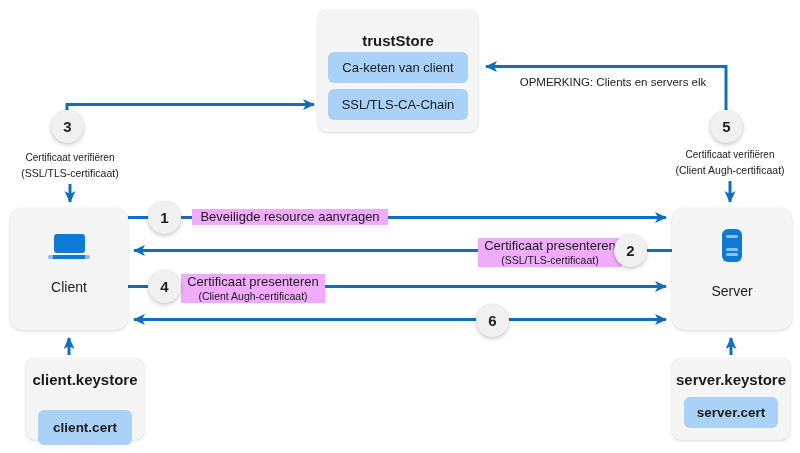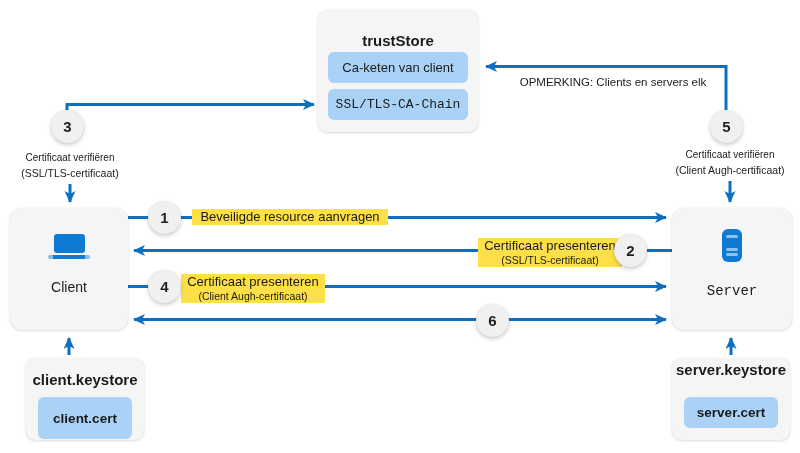--- a/index.html
+++ b/index.html
@@ -20,21 +20,21 @@
   .chip.bold{font-weight:bold;font-size:13.5px;}
   .step{
     position:absolute;width:33px;height:33px;border-radius:50%;background:#f0f0f0;
     box-shadow:0 2px 4px rgba(0,0,0,.20), 0 0 1px rgba(0,0,0,.12);
     display:flex;align-items:center;justify-content:center;
     font-size:15px;font-weight:600;color:#1f1f1f;
   }
   .vlabel{position:absolute;text-align:center;}
   .vlabel .t{font-size:10px;line-height:16px;}
   .vlabel .s{font-size:10.5px;line-height:13px;margin-top:1px;}
-  .msg{position:absolute;background:#fde047;text-align:center;}
+  .msg{position:absolute;background:#f0abfc;text-align:center;}
   .msg .t{font-size:13px;line-height:16px;}
   .msg .s{font-size:10.5px;line-height:13px;}
   .note{
     position:absolute;left:514px;top:55px;width:198px;background:#ffffff;
     text-align:center;font-size:11.5px;line-height:14.5px;margin-top:20px;
   }
   .actor-label{position:absolute;left:0;right:0;text-align:center;font-size:14px;}
   
   .laptop{position:absolute;width:42px;display:flex;flex-direction:column;align-items:center;}
   .laptop .screen{width:31px;height:19px;background:#0f7ad4;border-radius:3px;}
@@ -71,21 +71,21 @@
       <path d="M145,319.5 L666,319.5" marker-end="url(#ah)"></path>
       <path d="M160,319.5 L134,319.5" marker-end="url(#ah)"></path>
       <path d="M69,355 L69,338" marker-end="url(#ah)"></path>
       <path d="M731,355 L731,338" marker-end="url(#ah)"></path>
     </g>
   </svg>
 
   <div class="card" style="left:318px;top:10px;width:160px;height:122px;border-radius:9px;">
     <div class="card-title" style="top:22px;">trustStore</div>
     <div class="chip" style="left:10px;top:42px;width:140px;height:31px;">Ca-keten van client</div>
-    <div class="chip" style="left:10px;top:79px;width:140px;height:31px;font-family:Liberation Mono, monospace;">SSL/TLS-CA-Chain</div>
+    <div class="chip" style="left:10px;top:79px;width:140px;height:31px;">SSL/TLS-CA-Chain</div>
   </div>
 
   <div class="note">
     <div>OPMERKING: Clients en servers elk</div>
   </div>
 
   <div class="vlabel" style="left:3px;top:150px;width:134px;">
     <div class="t">Certificaat verifiëren</div>
     <div class="s">(SSL/TLS-certificaat)</div>
   </div>
@@ -114,32 +114,32 @@
   <div class="step" style="left:476px;top:304px;">6</div>
 
   <div class="card" style="left:10px;top:208px;width:118px;height:122px;border-radius:12px;">
     <div class="laptop" style="left:38px;top:26px;">
       <div class="screen"></div>
         <div class="base"></div>
     </div>
     <div class="actor-label" style="top:71px;text-align:center;">Client</div>
   </div>
 
-  <div class="card" style="left:672px;top:208px;width:120px;height:122px;border-radius:12px;font-family:Liberation Mono, monospace;">
+  <div class="card" style="left:672px;top:208px;width:120px;height:122px;border-radius:12px;">
     <div class="srv" style="left:50px;top:21px;">
       <i class="b1"></i>
         <i class="b2"></i>
         <i class="b3"></i>
     </div>
     <div class="actor-label" style="top:75px;">Server</div>
   </div>
 
   <div class="card" style="left:10px;top:358px;width:118px;height:82px;border-radius:9px;margin-left:16px;">
     <div class="card-title" style="top:13px;">client.keystore</div>
-    <div class="chip bold" style="left:12px;top:39px;width:94px;height:42px;">client.cert</div>
+    <div class="chip bold" style="left:12px;top:52px;width:94px;height:35px;">client.cert</div>
   </div>
 
   <div class="card" style="left:672px;top:358px;width:118px;height:82px;border-radius:9px;">
-    <div class="card-title" style="top:3px;">server.keystore</div>
+    <div class="card-title" style="top:13px;">server.keystore</div>
     <div class="chip bold" style="left:12px;top:39px;width:94px;height:31px;text-align:center;">server.cert</div>
   </div>
 
 </div>
 
 </body></html>

